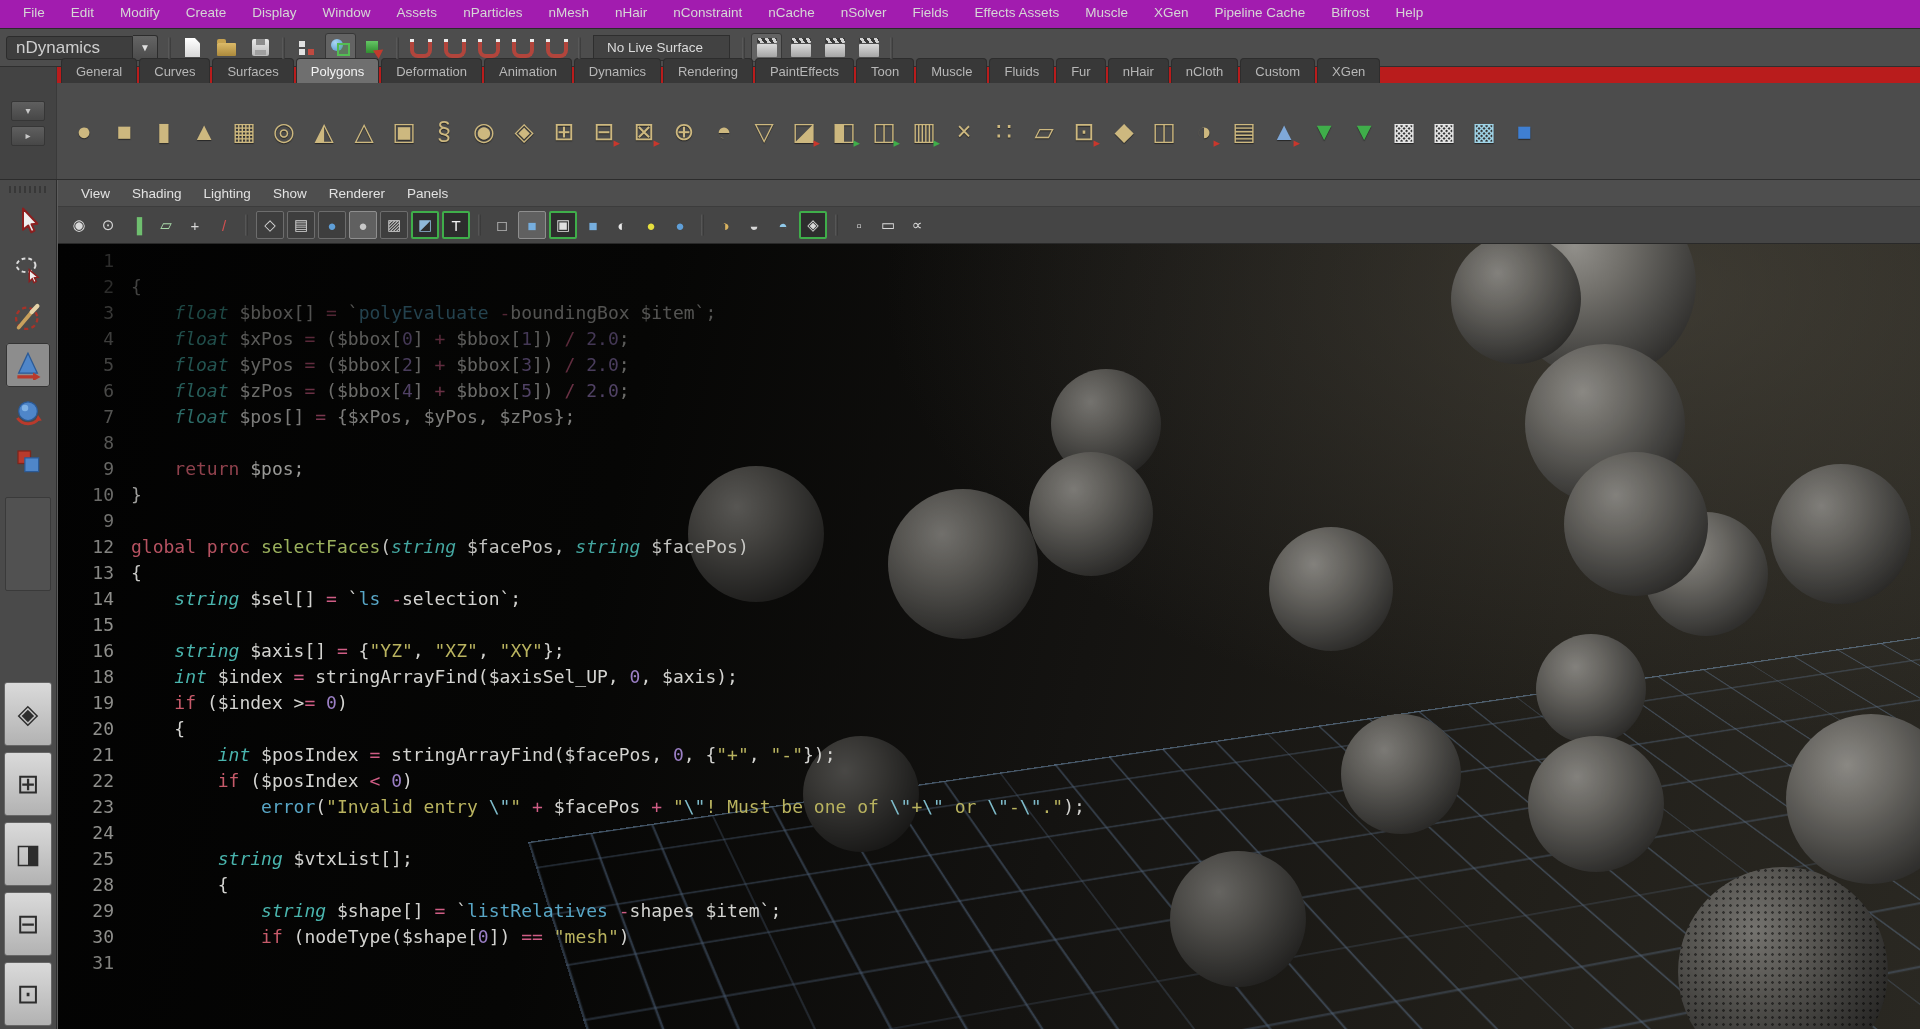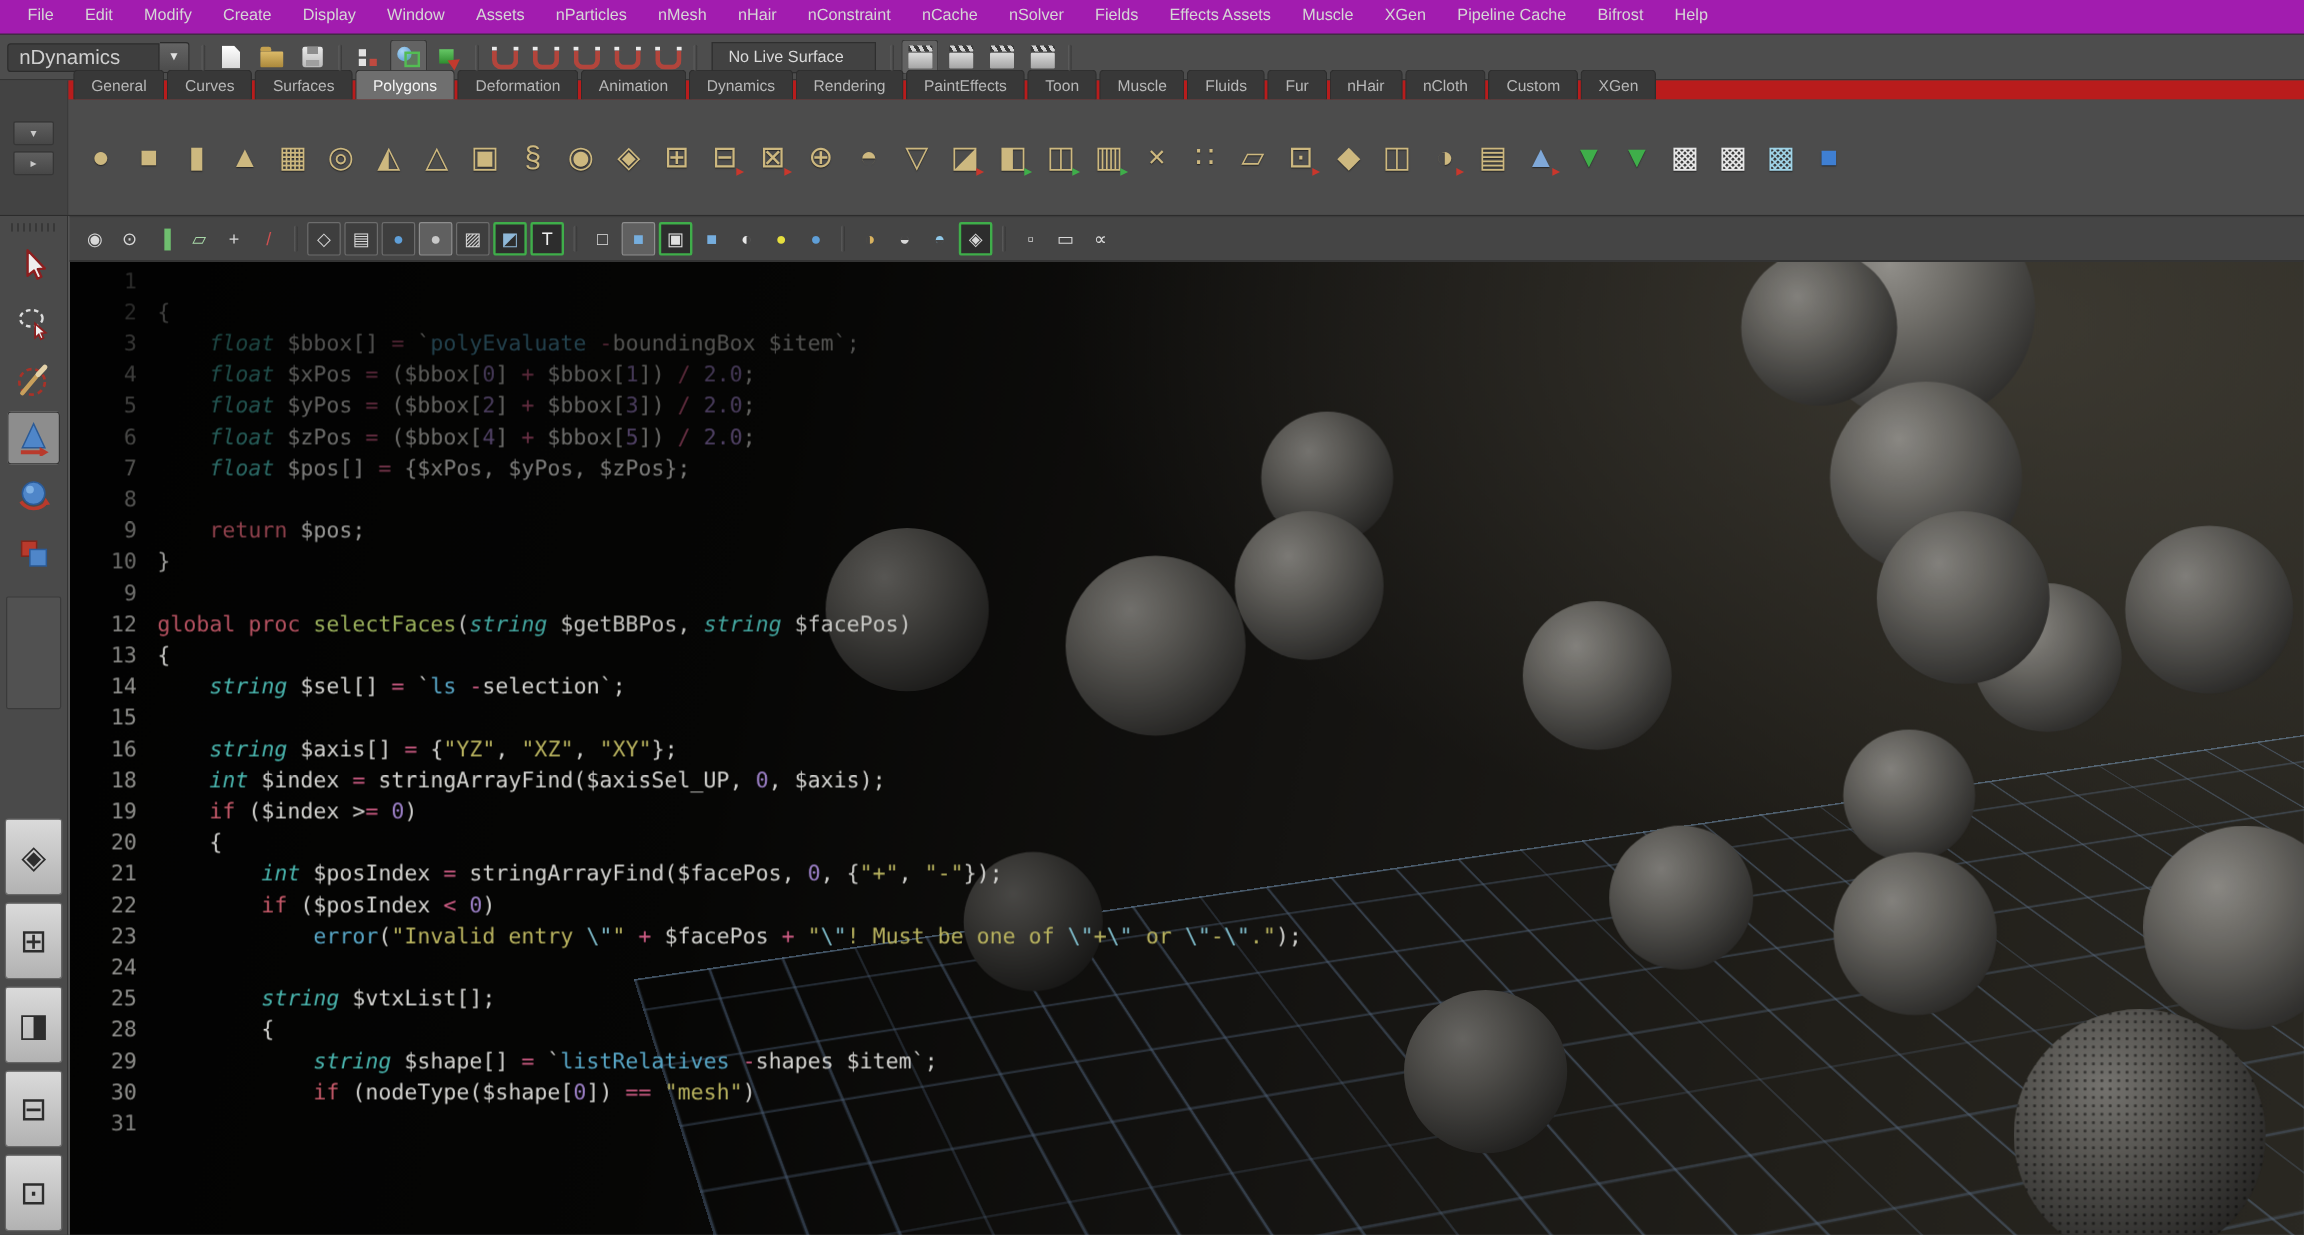--- a/index.html
+++ b/index.html
@@ -455,20 +455,28 @@
           <div class="layout-btn">
             <span>⊟</span>
           </div>
           <div class="layout-btn">
             <span>⊡</span>
           </div>
         </div>
     </div>
 
     <div class="panel">
+      <div class="panel-menus">
+          <div class="panel-menu-item">View</div>
+          <div class="panel-menu-item">Shading</div>
+          <div class="panel-menu-item">Lighting</div>
+          <div class="panel-menu-item">Show</div>
+          <div class="panel-menu-item">Renderer</div>
+          <div class="panel-menu-item">Panels</div>
+        </div>
       <div class="panel-toolbar">
           <div class="pt-btn">
             <span style="color: rgb(216, 216, 216);">◉</span>
           </div>
           <div class="pt-btn">
             <span style="color: rgb(216, 216, 216);">⊙</span>
           </div>
           <div class="pt-btn">
             <span style="color: rgb(111, 191, 111);">▐</span>
           </div>
@@ -576,21 +584,21 @@
             <div class="code-row" style="opacity: 0.3;"><span class="code-ln">2</span><span><span class="tk-pl">{</span></span></div>
             <div class="code-row" style="opacity: 0.38;"><span class="code-ln">3</span><span><span class="tk-pl">    </span><span class="tk-ty">float</span><span class="tk-pl"> $bbox[] </span><span class="tk-op">=</span><span class="tk-pl"> `</span><span class="tk-cmd">polyEvaluate</span><span class="tk-pl"> </span><span class="tk-op">-</span><span class="tk-pl">boundingBox $item`;</span></span></div>
             <div class="code-row" style="opacity: 0.42;"><span class="code-ln">4</span><span><span class="tk-pl">    </span><span class="tk-ty">float</span><span class="tk-pl"> $xPos </span><span class="tk-op">=</span><span class="tk-pl"> ($bbox[</span><span class="tk-num">0</span><span class="tk-pl">] </span><span class="tk-op">+</span><span class="tk-pl"> $bbox[</span><span class="tk-num">1</span><span class="tk-pl">]) </span><span class="tk-op">/</span><span class="tk-pl"> </span><span class="tk-num">2.0</span><span class="tk-pl">;</span></span></div>
             <div class="code-row" style="opacity: 0.46;"><span class="code-ln">5</span><span><span class="tk-pl">    </span><span class="tk-ty">float</span><span class="tk-pl"> $yPos </span><span class="tk-op">=</span><span class="tk-pl"> ($bbox[</span><span class="tk-num">2</span><span class="tk-pl">] </span><span class="tk-op">+</span><span class="tk-pl"> $bbox[</span><span class="tk-num">3</span><span class="tk-pl">]) </span><span class="tk-op">/</span><span class="tk-pl"> </span><span class="tk-num">2.0</span><span class="tk-pl">;</span></span></div>
             <div class="code-row" style="opacity: 0.5;"><span class="code-ln">6</span><span><span class="tk-pl">    </span><span class="tk-ty">float</span><span class="tk-pl"> $zPos </span><span class="tk-op">=</span><span class="tk-pl"> ($bbox[</span><span class="tk-num">4</span><span class="tk-pl">] </span><span class="tk-op">+</span><span class="tk-pl"> $bbox[</span><span class="tk-num">5</span><span class="tk-pl">]) </span><span class="tk-op">/</span><span class="tk-pl"> </span><span class="tk-num">2.0</span><span class="tk-pl">;</span></span></div>
             <div class="code-row" style="opacity: 0.58;"><span class="code-ln">7</span><span><span class="tk-pl">    </span><span class="tk-ty">float</span><span class="tk-pl"> $pos[] </span><span class="tk-op">=</span><span class="tk-pl"> {$xPos, $yPos, $zPos};</span></span></div>
             <div class="code-row" style="opacity: 0.6;"><span class="code-ln">8</span><span></span></div>
             <div class="code-row" style="opacity: 0.72;"><span class="code-ln">9</span><span><span class="tk-pl">    </span><span class="tk-kw">return</span><span class="tk-pl"> $pos;</span></span></div>
             <div class="code-row" style="opacity: 0.75;"><span class="code-ln">10</span><span><span class="tk-pl">}</span></span></div>
             <div class="code-row" style="opacity: 0.8;"><span class="code-ln">9</span><span></span></div>
-            <div class="code-row" style="opacity: 0.92;"><span class="code-ln">12</span><span><span class="tk-kw">global proc </span><span class="tk-fn">selectFaces</span><span class="tk-pl">(</span><span class="tk-ty">string</span><span class="tk-pl"> $getBBPos, </span><span class="tk-ty">string</span><span class="tk-pl"> $facePos)</span></span></div>
+            <div class="code-row" style="opacity: 0.92;"><span class="code-ln">12</span><span><span class="tk-kw">global proc </span><span class="tk-fn">selectFaces</span><span class="tk-pl">(</span><span class="tk-ty">string</span><span class="tk-pl"> $facePos, </span><span class="tk-ty">string</span><span class="tk-pl"> $facePos)</span></span></div>
             <div class="code-row" style="opacity: 0.95;"><span class="code-ln">13</span><span><span class="tk-pl">{</span></span></div>
             <div class="code-row" style="opacity: 1;"><span class="code-ln">14</span><span><span class="tk-pl">    </span><span class="tk-ty">string</span><span class="tk-pl"> $sel[] </span><span class="tk-op">=</span><span class="tk-pl"> `</span><span class="tk-cmd">ls</span><span class="tk-pl"> </span><span class="tk-op">-</span><span class="tk-pl">selection`;</span></span></div>
             <div class="code-row" style="opacity: 1;"><span class="code-ln">15</span><span></span></div>
             <div class="code-row" style="opacity: 1;"><span class="code-ln">16</span><span><span class="tk-pl">    </span><span class="tk-ty">string</span><span class="tk-pl"> $axis[] </span><span class="tk-op">=</span><span class="tk-pl"> {</span><span class="tk-st">"YZ"</span><span class="tk-pl">, </span><span class="tk-st">"XZ"</span><span class="tk-pl">, </span><span class="tk-st">"XY"</span><span class="tk-pl">};</span></span></div>
             <div class="code-row" style="opacity: 1;"><span class="code-ln">18</span><span><span class="tk-pl">    </span><span class="tk-ty">int</span><span class="tk-pl"> $index </span><span class="tk-op">=</span><span class="tk-pl"> stringArrayFind($axisSel_UP, </span><span class="tk-num">0</span><span class="tk-pl">, $axis);</span></span></div>
             <div class="code-row" style="opacity: 1;"><span class="code-ln">19</span><span><span class="tk-pl">    </span><span class="tk-kw">if</span><span class="tk-pl"> ($index &gt;</span><span class="tk-op">=</span><span class="tk-pl"> </span><span class="tk-num">0</span><span class="tk-pl">)</span></span></div>
             <div class="code-row" style="opacity: 1;"><span class="code-ln">20</span><span><span class="tk-pl">    {</span></span></div>
             <div class="code-row" style="opacity: 1;"><span class="code-ln">21</span><span><span class="tk-pl">        </span><span class="tk-ty">int</span><span class="tk-pl"> $posIndex </span><span class="tk-op">=</span><span class="tk-pl"> stringArrayFind($facePos, </span><span class="tk-num">0</span><span class="tk-pl">, {</span><span class="tk-st">"+"</span><span class="tk-pl">, </span><span class="tk-st">"-"</span><span class="tk-pl">});</span></span></div>
             <div class="code-row" style="opacity: 1;"><span class="code-ln">22</span><span><span class="tk-pl">        </span><span class="tk-kw">if</span><span class="tk-pl"> ($posIndex </span><span class="tk-op">&lt;</span><span class="tk-pl"> </span><span class="tk-num">0</span><span class="tk-pl">)</span></span></div>
             <div class="code-row" style="opacity: 1;"><span class="code-ln">23</span><span><span class="tk-pl">            </span><span class="tk-cmd">error</span><span class="tk-pl">(</span><span class="tk-st">"Invalid entry </span><span class="tk-esc">\"</span><span class="tk-st">"</span><span class="tk-pl"> </span><span class="tk-op">+</span><span class="tk-pl"> $facePos </span><span class="tk-op">+</span><span class="tk-pl"> </span><span class="tk-st">"</span><span class="tk-esc">\"</span><span class="tk-st">! Must be one of </span><span class="tk-esc">\"</span><span class="tk-st">+</span><span class="tk-esc">\"</span><span class="tk-st"> or </span><span class="tk-esc">\"</span><span class="tk-st">-</span><span class="tk-esc">\"</span><span class="tk-st">."</span><span class="tk-pl">);</span></span></div>

